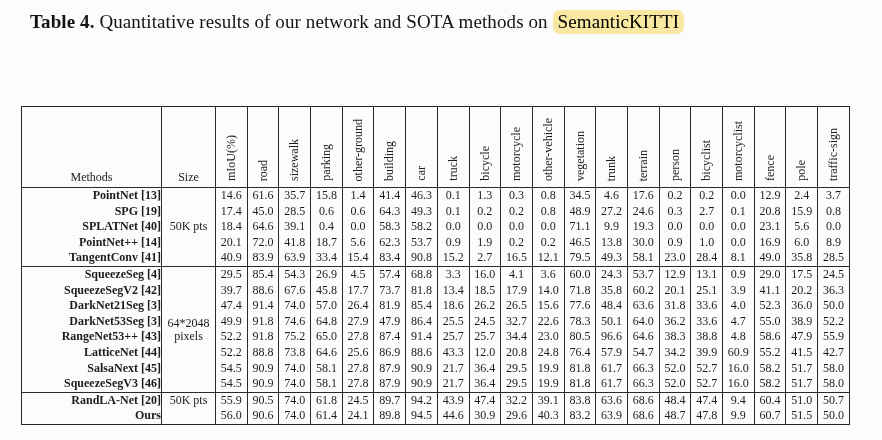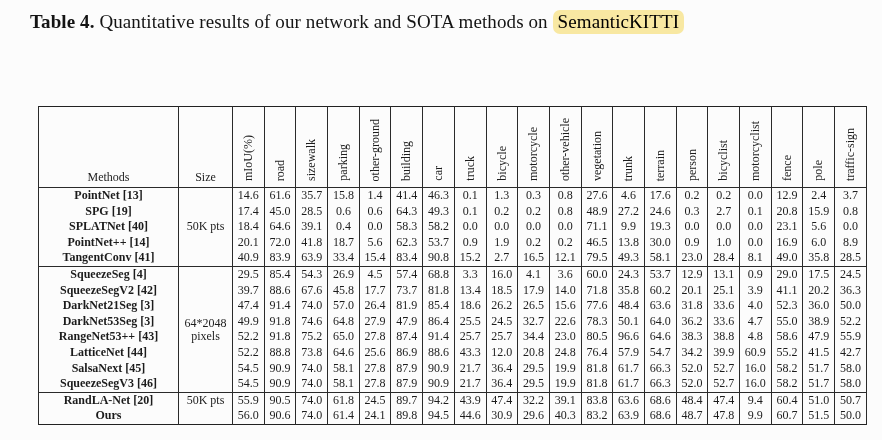--- a/index.html
+++ b/index.html
@@ -25,21 +25,21 @@
   .caption b { font-weight: bold; }
   .caption mark {
     background: #f8e8a2;
     border-radius: 7px;
     padding: 1px 5px 2px;
   }
 
   
   table.results {
     position: absolute;
-    left: 38px; top: 106px;
+    left: 21px; top: 106px;
     border-collapse: collapse;
     table-layout: fixed;
     width: 828px;
     border: 1.5px solid #222;
     font-size: 12px;
     color: #1c1c1c;
   }
   col.c-methods { width: 140px; }
   col.c-size    { width: 54px;  }
   col.c-num     { width: 31.7px; }
@@ -63,21 +63,21 @@
     writing-mode: vertical-rl;
     transform: rotate(180deg);
     white-space: nowrap;
     line-height: 1.05;
     font-size: 12px;
   }
   tbody tr { height: 15.6px; }
   tbody td { line-height: 15.6px; white-space: nowrap; }
   tbody tr.group-start td { border-top: 1px solid #2a2a2a; }
 
-  td.method { font-weight: bold; }
+  td.method { font-weight: bold; text-align: right; }
   td.num.b  { font-weight: normal; }
   td.size div { line-height: 15.6px; }
   td.size-g1 { vertical-align: top; padding-top: 50px; }
   td.size-g1 div { line-height: 13.5px; }
   td.size-g2 { vertical-align: top; }
 </style>
 </head>
 <body>
 
 <div class="page">
@@ -145,21 +145,21 @@
           <td class="num">61.6</td>
           <td class="num">35.7</td>
           <td class="num">15.8</td>
           <td class="num">1.4</td>
           <td class="num">41.4</td>
           <td class="num">46.3</td>
           <td class="num">0.1</td>
           <td class="num">1.3</td>
           <td class="num">0.3</td>
           <td class="num">0.8</td>
-          <td class="num">27.6</td>
+          <td class="num">34.5</td>
           <td class="num">4.6</td>
           <td class="num">17.6</td>
           <td class="num">0.2</td>
           <td class="num">0.2</td>
           <td class="num">0.0</td>
           <td class="num">12.9</td>
           <td class="num">2.4</td>
           <td class="num">3.7</td>
         </tr>
         <tr>

